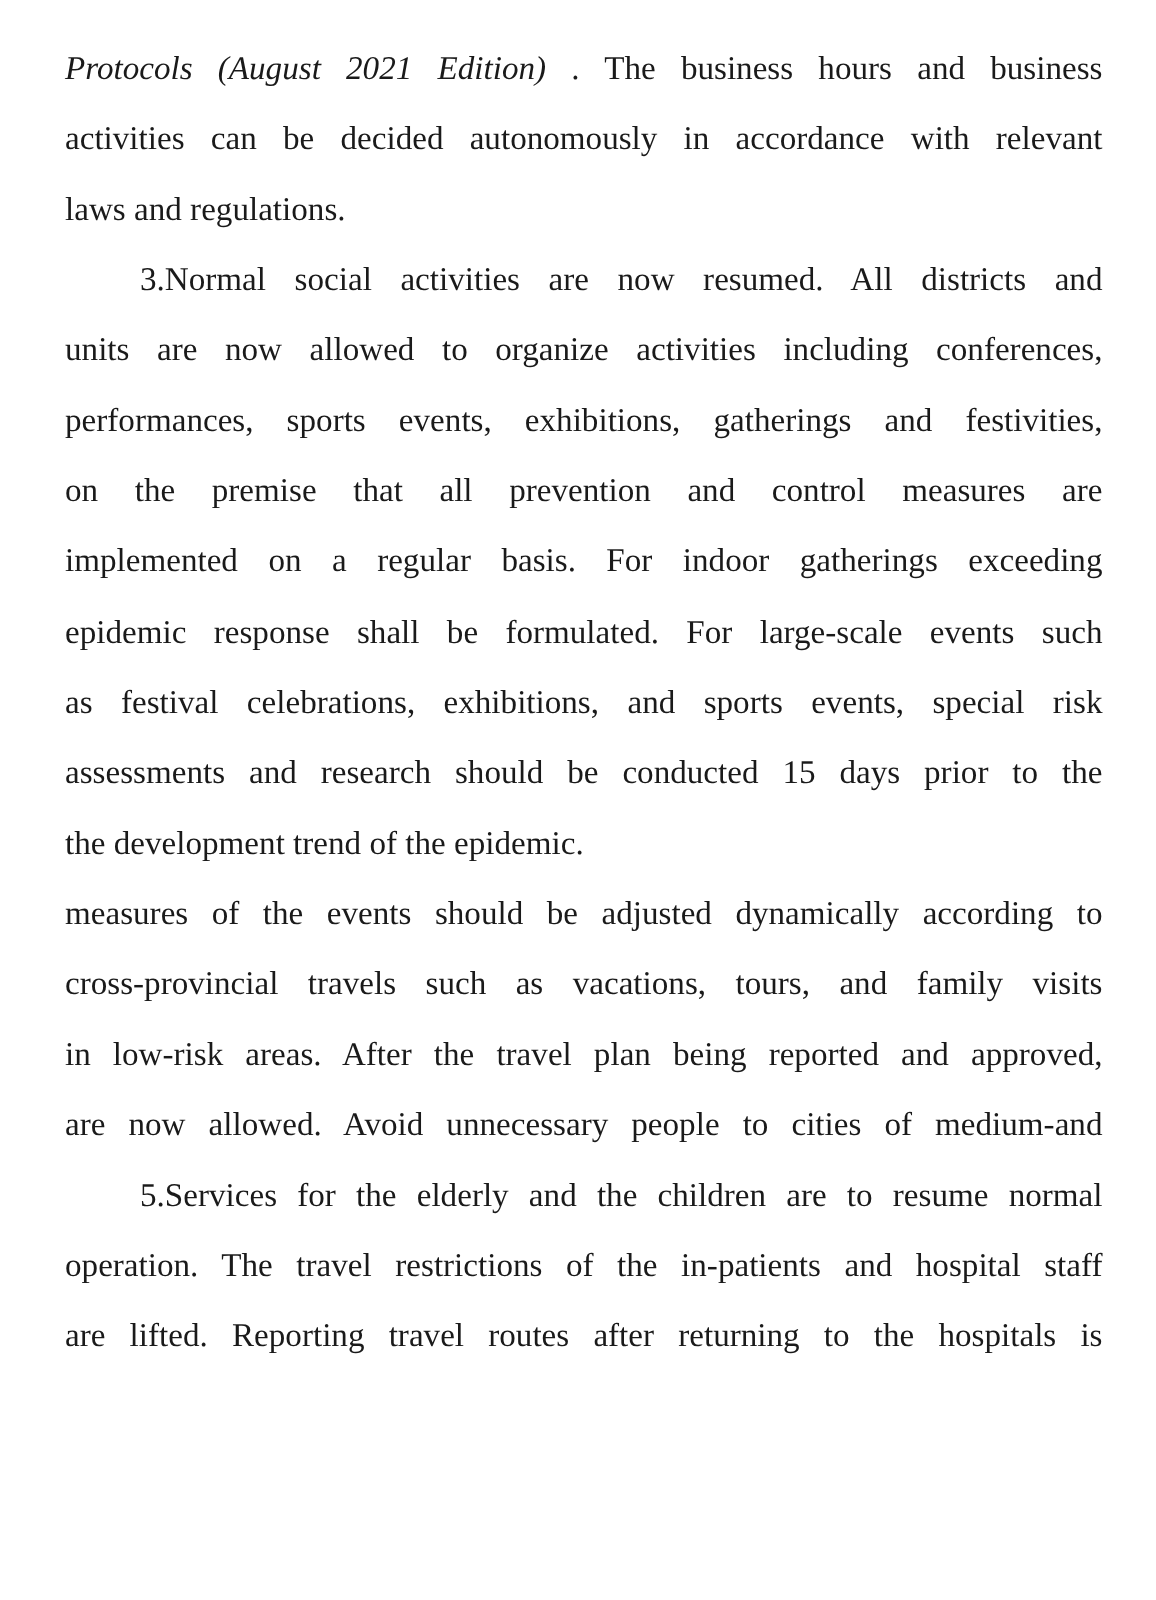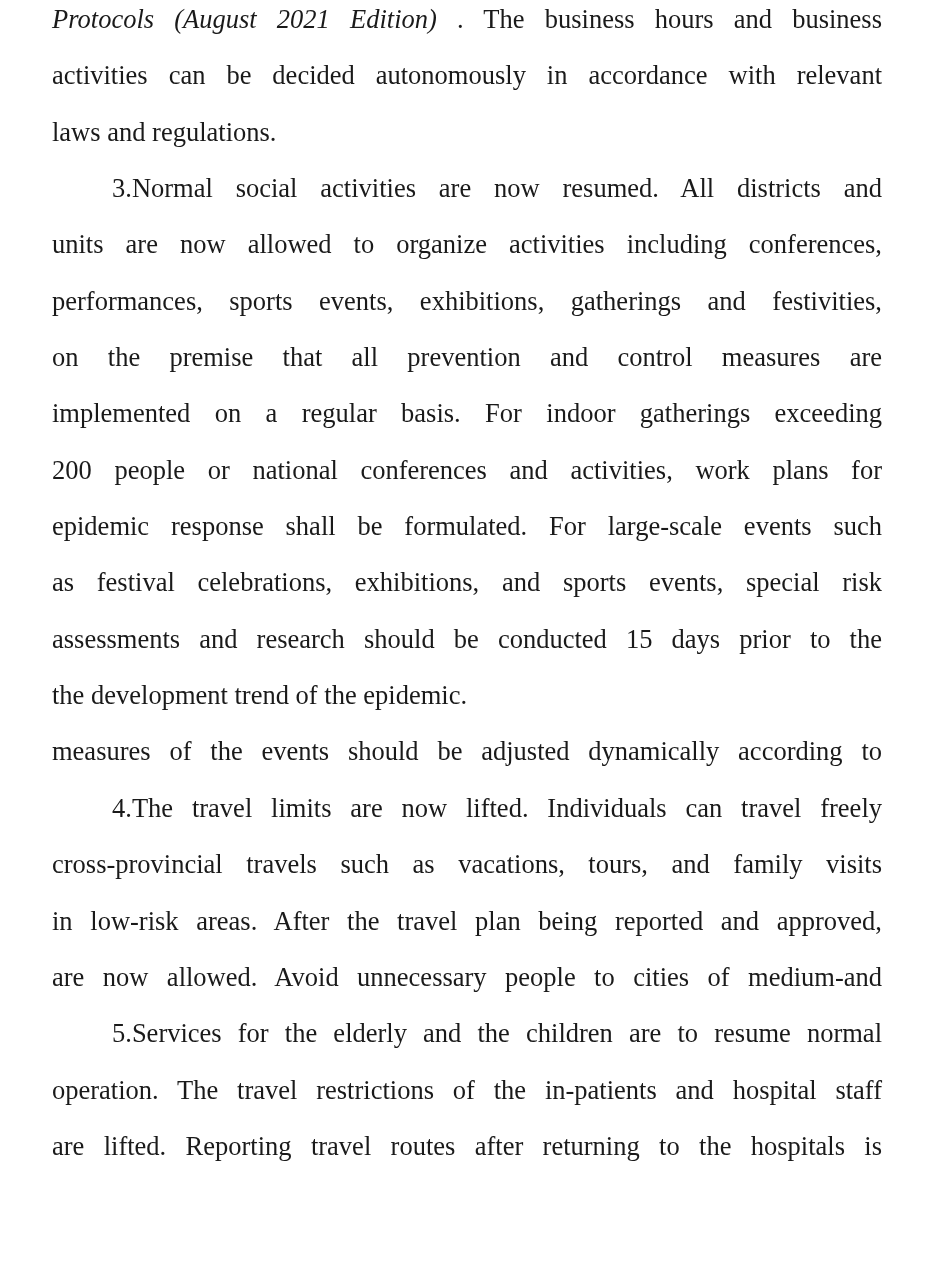--- a/index.html
+++ b/index.html
@@ -1,20 +1,20 @@
 <!DOCTYPE html>
 <html><head>
 <meta charset="utf-8">
 <style>
   html, body { margin: 0; padding: 0; background: #ffffff; }
   body { width: 925px; height: 1280px; overflow: hidden; position: relative; }
   .doc { position: absolute; left: 52px; top: 0; width: 830px;
          font-family: "Liberation Serif", serif; font-size: 26.5px; color: #1a1a1a; }
   .line { height: 56.35px; line-height: 38px; white-space: nowrap; display: flex; }
-  .line .txt { display: block; width: 100%; text-align: justify; text-align-last: justify; white-space: normal; }
+  .line .txt { display: block; width: 100%; text-align: justify; text-align-last: justify; white-space: normal; margin-top: 35px; }
   .line.last .txt { text-align-last: left; }
   .line.indent .txt { padding-left: 60px; box-sizing: border-box; }
   .it { font-style: italic; }
 </style>
 </head>
 <body>
 
 <div class="doc" id="doc">
     <div>
       <div class="line">
@@ -37,42 +37,36 @@
       <div class="line">
         <span class="txt"><span>performances, sports events, exhibitions, gatherings and festivities,</span></span>
       </div>
       <div class="line">
         <span class="txt"><span>on the premise that all prevention and control measures are</span></span>
       </div>
       <div class="line">
         <span class="txt"><span>implemented on a regular basis. For indoor gatherings exceeding</span></span>
       </div>
       <div class="line">
-        <span class="txt"><span>200 people or national conferences and activities, work plans for</span></span>
-      </div>
-      <div class="line">
         <span class="txt"><span>epidemic response shall be formulated. For large-scale events such</span></span>
       </div>
       <div class="line">
         <span class="txt"><span>as festival celebrations, exhibitions, and sports events, special risk</span></span>
       </div>
       <div class="line">
         <span class="txt"><span>assessments and research should be conducted 15 days prior to the</span></span>
       </div>
       <div class="line last">
         <span class="txt"><span>the development trend of the epidemic.</span></span>
       </div>
       <div class="line">
         <span class="txt"><span>measures of the events should be adjusted dynamically according to</span></span>
       </div>
     </div>
     <div>
-      <div class="line indent">
-        <span class="txt"><span>4.The travel limits are now lifted. Individuals can travel freely</span></span>
-      </div>
       <div class="line">
         <span class="txt"><span>cross-provincial travels such as vacations, tours, and family visits</span></span>
       </div>
       <div class="line">
         <span class="txt"><span>in low-risk areas. After the travel plan being reported and approved,</span></span>
       </div>
       <div class="line">
         <span class="txt"><span>are now allowed. Avoid unnecessary people to cities of medium-and</span></span>
       </div>
     </div>

